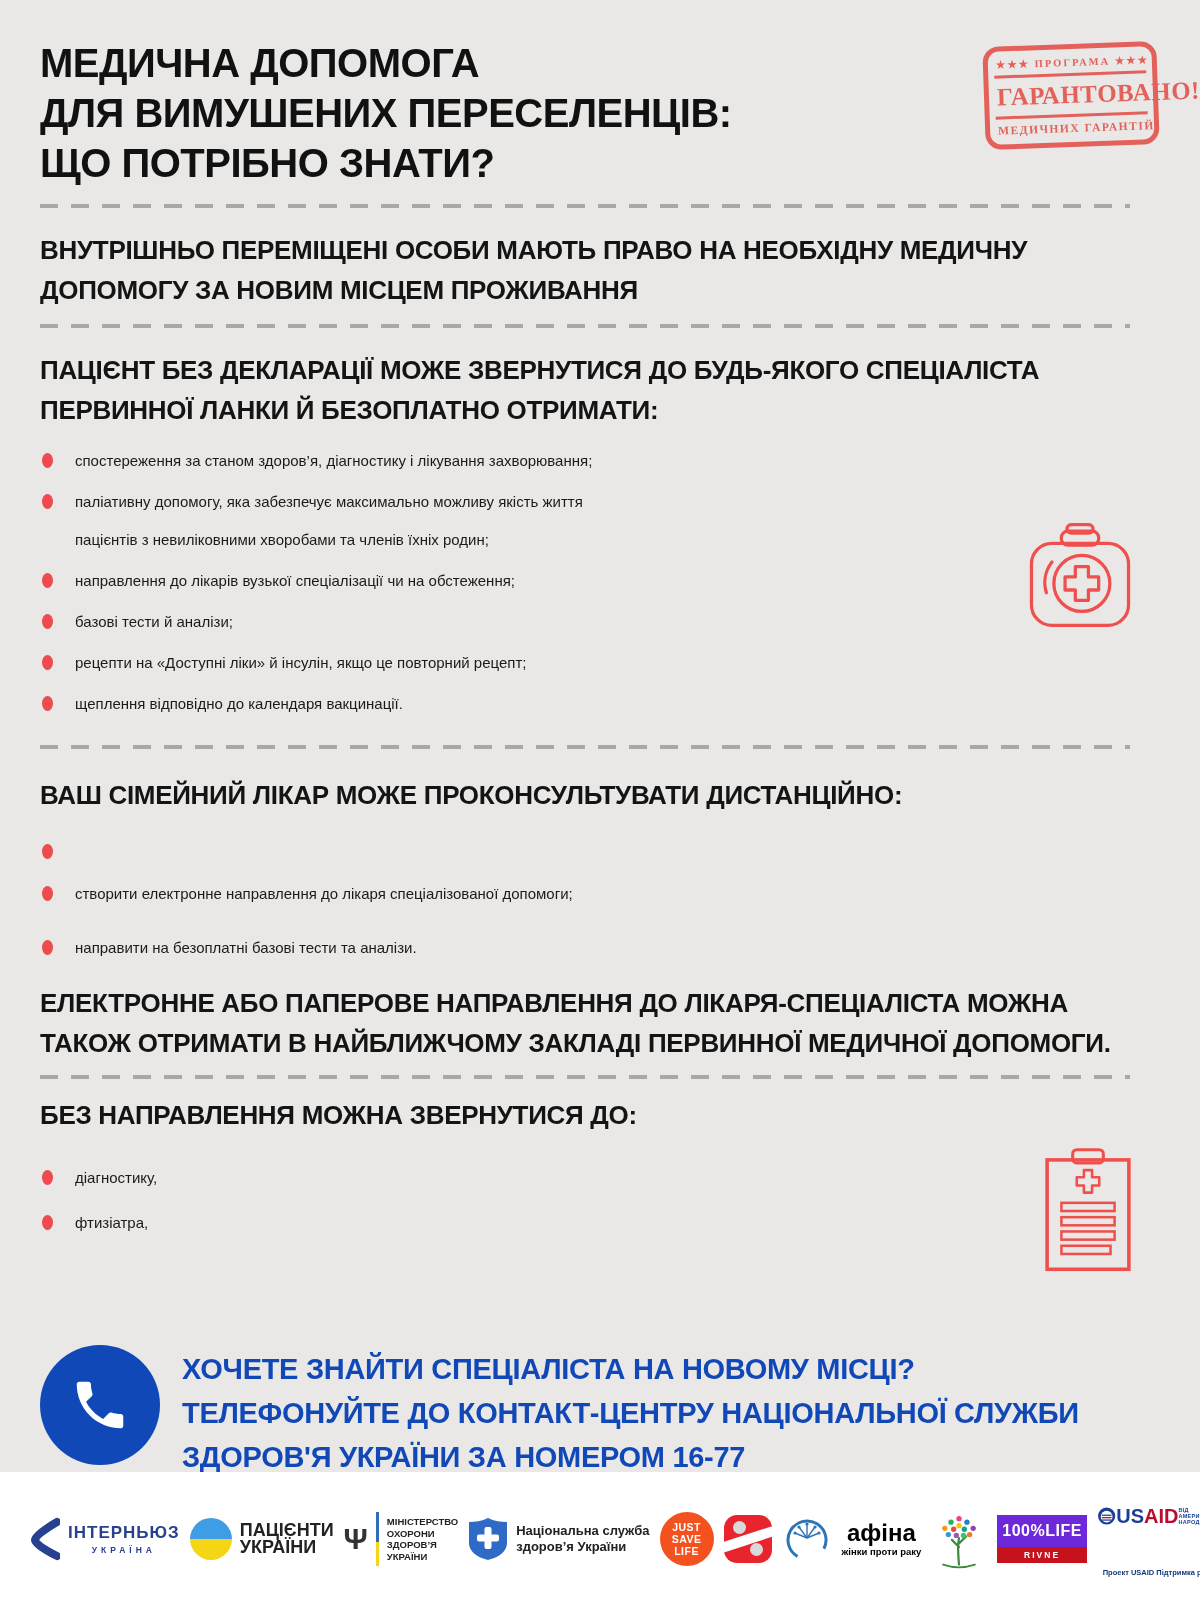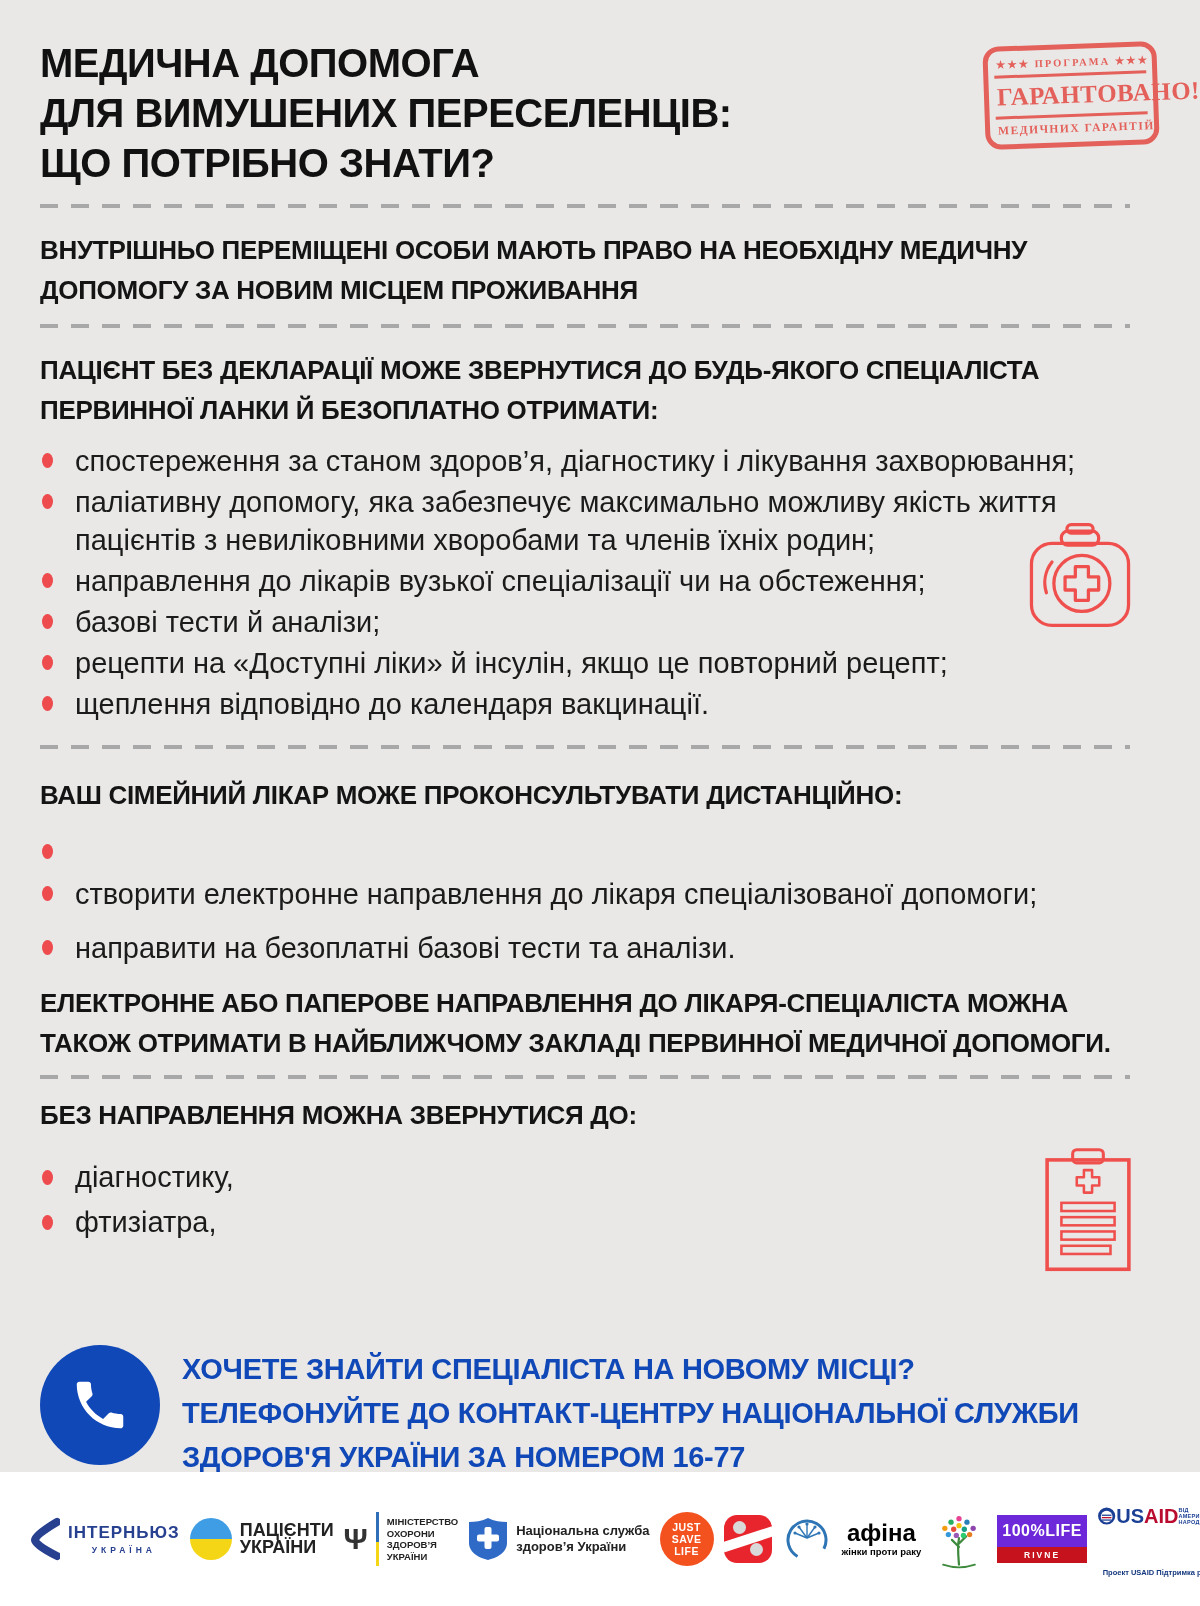--- a/index.html
+++ b/index.html
@@ -52,21 +52,21 @@
     letter-spacing:-0.3px;
     margin:22px 0 0 0;
     white-space:pre-line;
   }
   
   ul.bullets{
     list-style:none;margin:12px 0 0 0;padding:0;
   }
   ul.bullets li{
     display:flex;align-items:flex-start;
-    font-size:29px;line-height:38px;
+    font-size:15px;line-height:38px;
     margin:0 0 3px 0;
     white-space:pre-line;
   }
   ul.bullets .dot{
     flex:0 0 auto;
     width:11px;height:15px;border-radius:50%;
     background:#ee4b4e;
     margin:11px 22px 0 2px;
   }
   ul.bullets.loose li{line-height:38px;margin-bottom:16px;}

